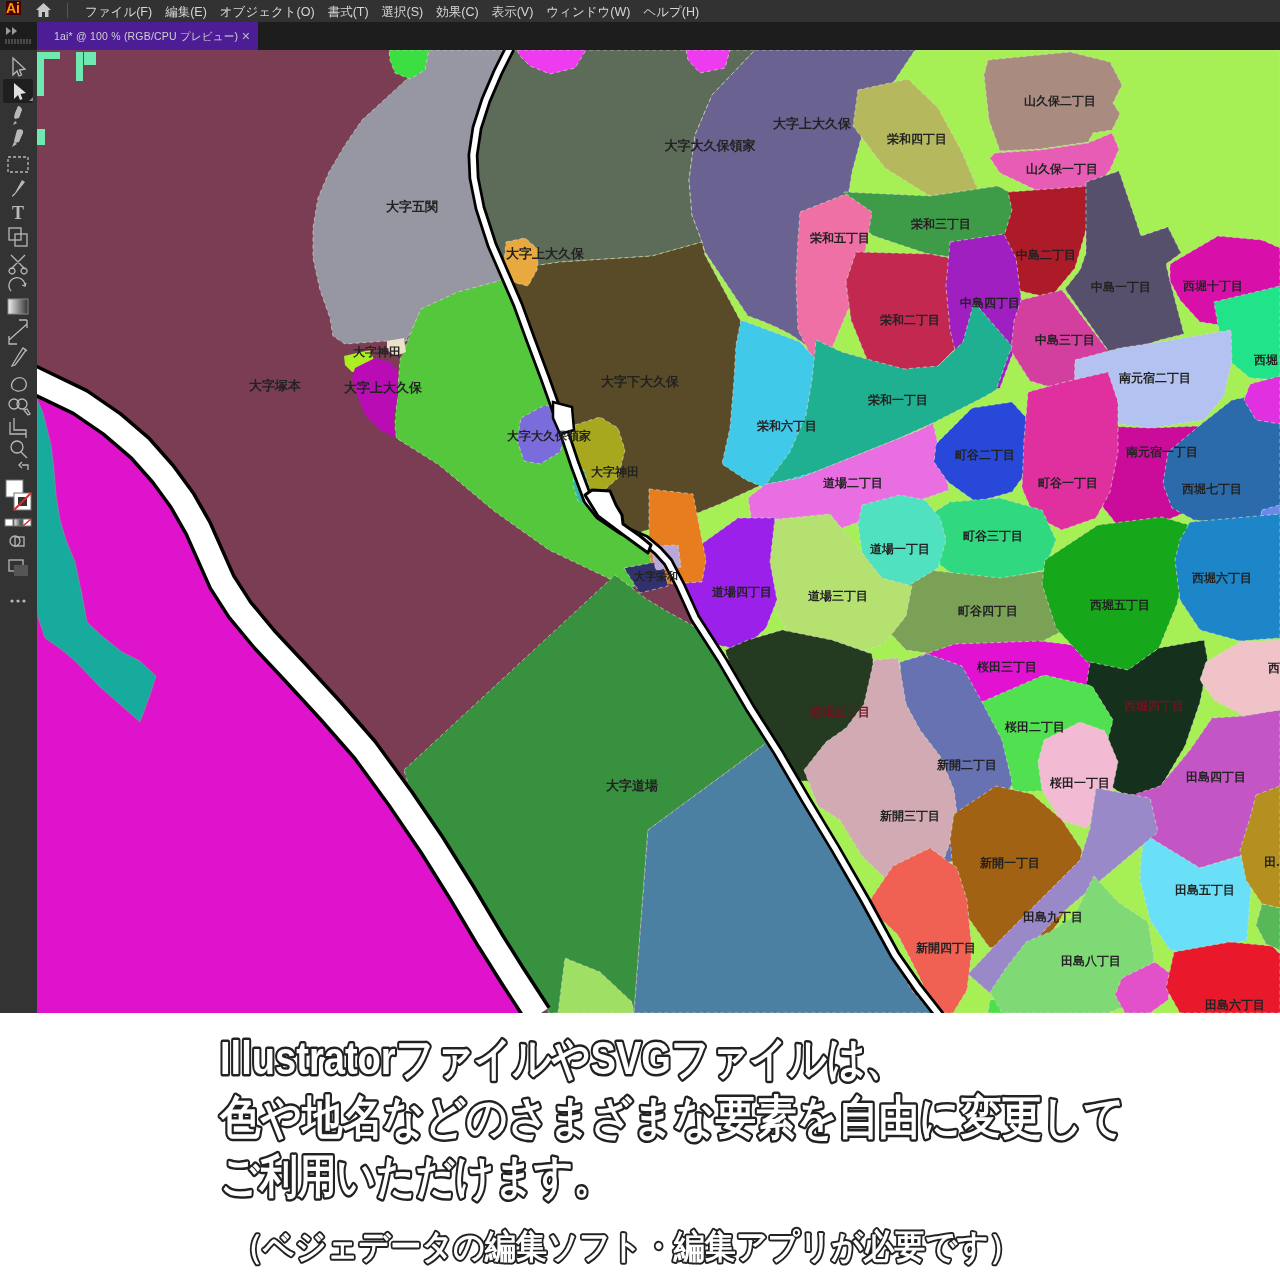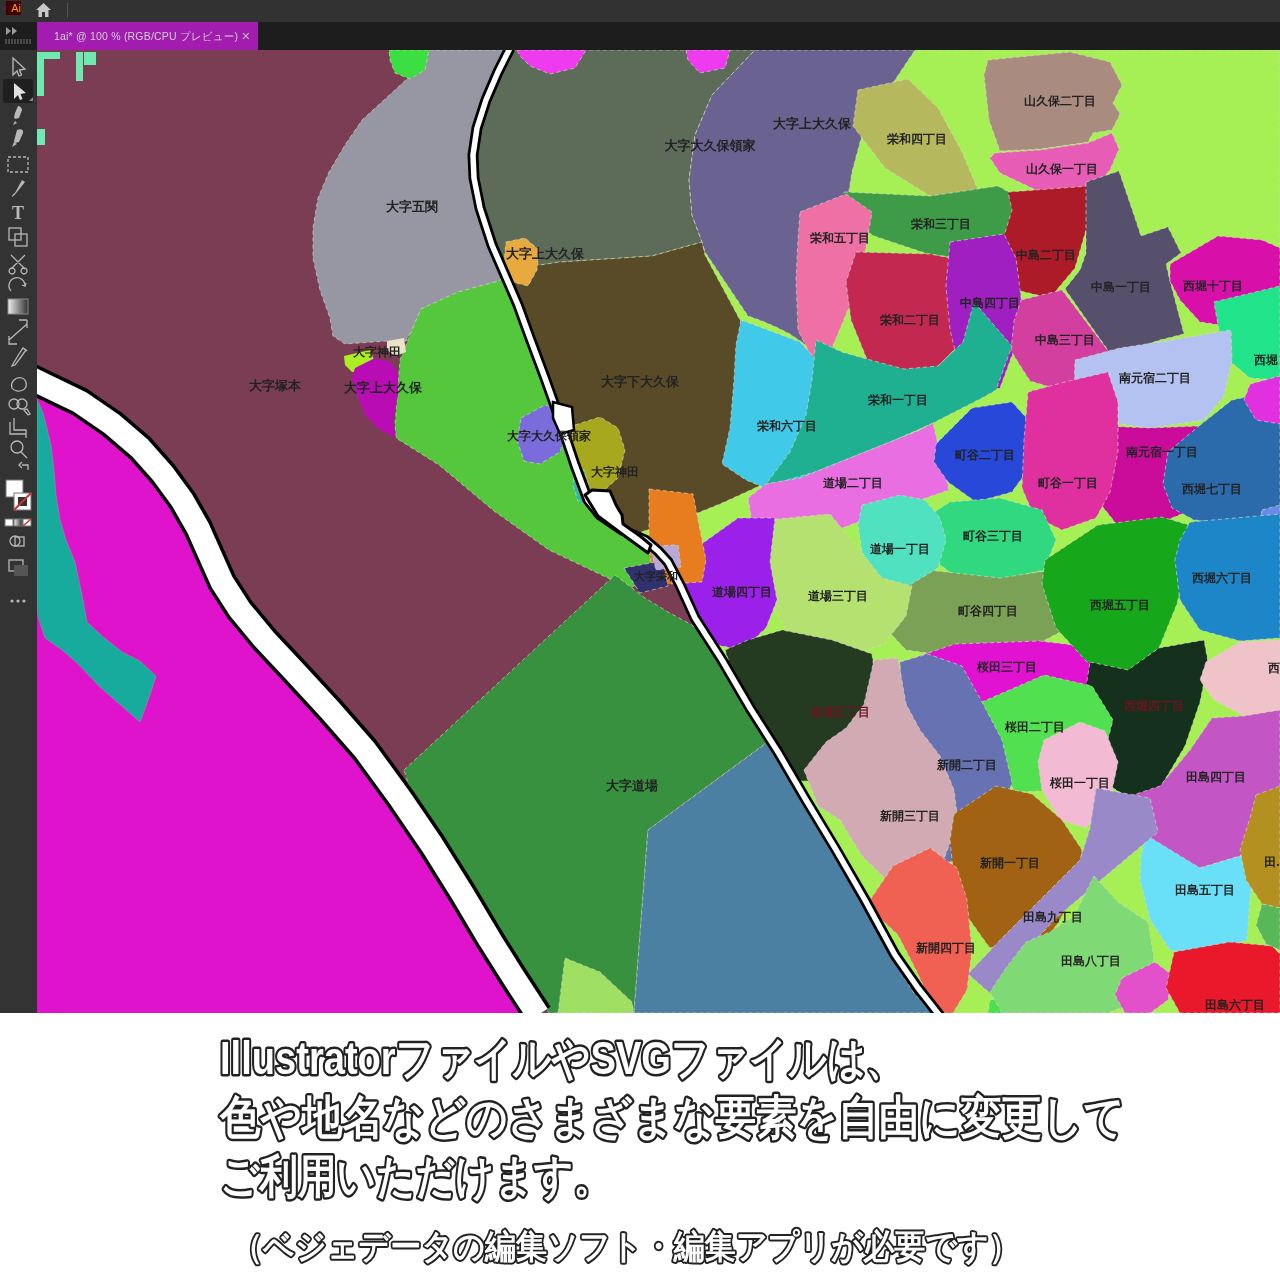--- a/index.html
+++ b/index.html
@@ -1,37 +1,48 @@
 <!DOCTYPE html>
 <html><head>
 <meta charset="utf-8">
 <style>
   html,body{margin:0;padding:0;width:1280px;height:1280px;background:#fff;overflow:hidden;}
   body{font-family:"Liberation Sans", sans-serif;position:relative;}
   #menubar{position:absolute;left:0;top:0;width:1280px;height:22px;background:#323232;color:#d6d6d6;font-size:12.5px;}
   #menubar .items{position:absolute;left:85px;top:4px;display:flex;gap:13px;white-space:nowrap;}
-  #ailogo{position:absolute;left:6px;top:1px;width:15px;height:14px;background:#400;color:#ff9a00;font-weight:normal;font-size:11px;text-align:right;line-height:14px;}
+  #ailogo{position:absolute;left:6px;top:1px;width:15px;height:14px;background:#400;color:#ff9a00;font-weight:bold;font-size:14px;text-align:left;line-height:14px;}
   #menusep{position:absolute;left:67px;top:3px;width:1px;height:15px;background:#555;}
   #tabbar{position:absolute;left:0;top:22px;width:1280px;height:28px;background:#1d1d1d;}
-  #tab{position:absolute;left:37px;top:0;width:221px;height:28px;background:#a21caf;color:#cfcfcf;font-size:10.5px;line-height:28px;overflow:hidden;white-space:nowrap;letter-spacing:-0.4px;}
+  #tab{position:absolute;left:37px;top:0;width:221px;height:28px;background:#4c1d95;color:#cfcfcf;font-size:10.5px;line-height:28px;overflow:hidden;white-space:nowrap;letter-spacing:-0.4px;}
   #tab .t{padding-left:17px;letter-spacing:0.2px;}
   #tab .x{position:absolute;right:8px;top:0;color:#bbb;font-size:11px;}
   #rail{position:absolute;left:0;top:22px;width:37px;height:991px;background:#333333;}
   #railtop{position:absolute;left:0;top:0;width:37px;height:28px;background:#1d1d1d;}
   #mapwrap{position:absolute;left:37px;top:50px;width:1243px;height:963px;}
   #bottext{position:absolute;left:0;top:1013px;width:1280px;height:267px;background:#fff;padding-left:32px;}
 </style>
 </head>
 <body>
 <div id="menubar">
   <div id="ailogo">Ai</div>
   <svg style="position:absolute;left:35px;top:2px" width="17" height="16" viewBox="0 0 17 16">
       <path d="M8.5,1 L16,8 13.5,8 13.5,15 10,15 10,10 7,10 7,15 3.5,15 3.5,8 1,8 Z" fill="#c8c8c8"></path>
     </svg>
   <div id="menusep"></div>
+  <div class="items">
+      <span>ファイル(F)</span>
+      <span>編集(E)</span>
+      <span>オブジェクト(O)</span>
+      <span>書式(T)</span>
+      <span>選択(S)</span>
+      <span>効果(C)</span>
+      <span>表示(V)</span>
+      <span>ウィンドウ(W)</span>
+      <span>ヘルプ(H)</span>
+    </div>
 </div>
 <div id="tabbar">
   <div id="tab"><span class="t">1ai* @ 100 % (RGB/CPU プレビュー)</span><span class="x">✕</span></div>
 </div>
 <div id="rail">
   <div id="railtop"></div>
   <svg id="railsvg" style="position:relative;z-index:2" width="37" height="991" viewBox="0 22 37 991">
     <g fill="#9a9a9a">
       <path d="M6,27 l5,4 -5,4 z M12,27 l5,4 -5,4 z"></path>
     </g>

